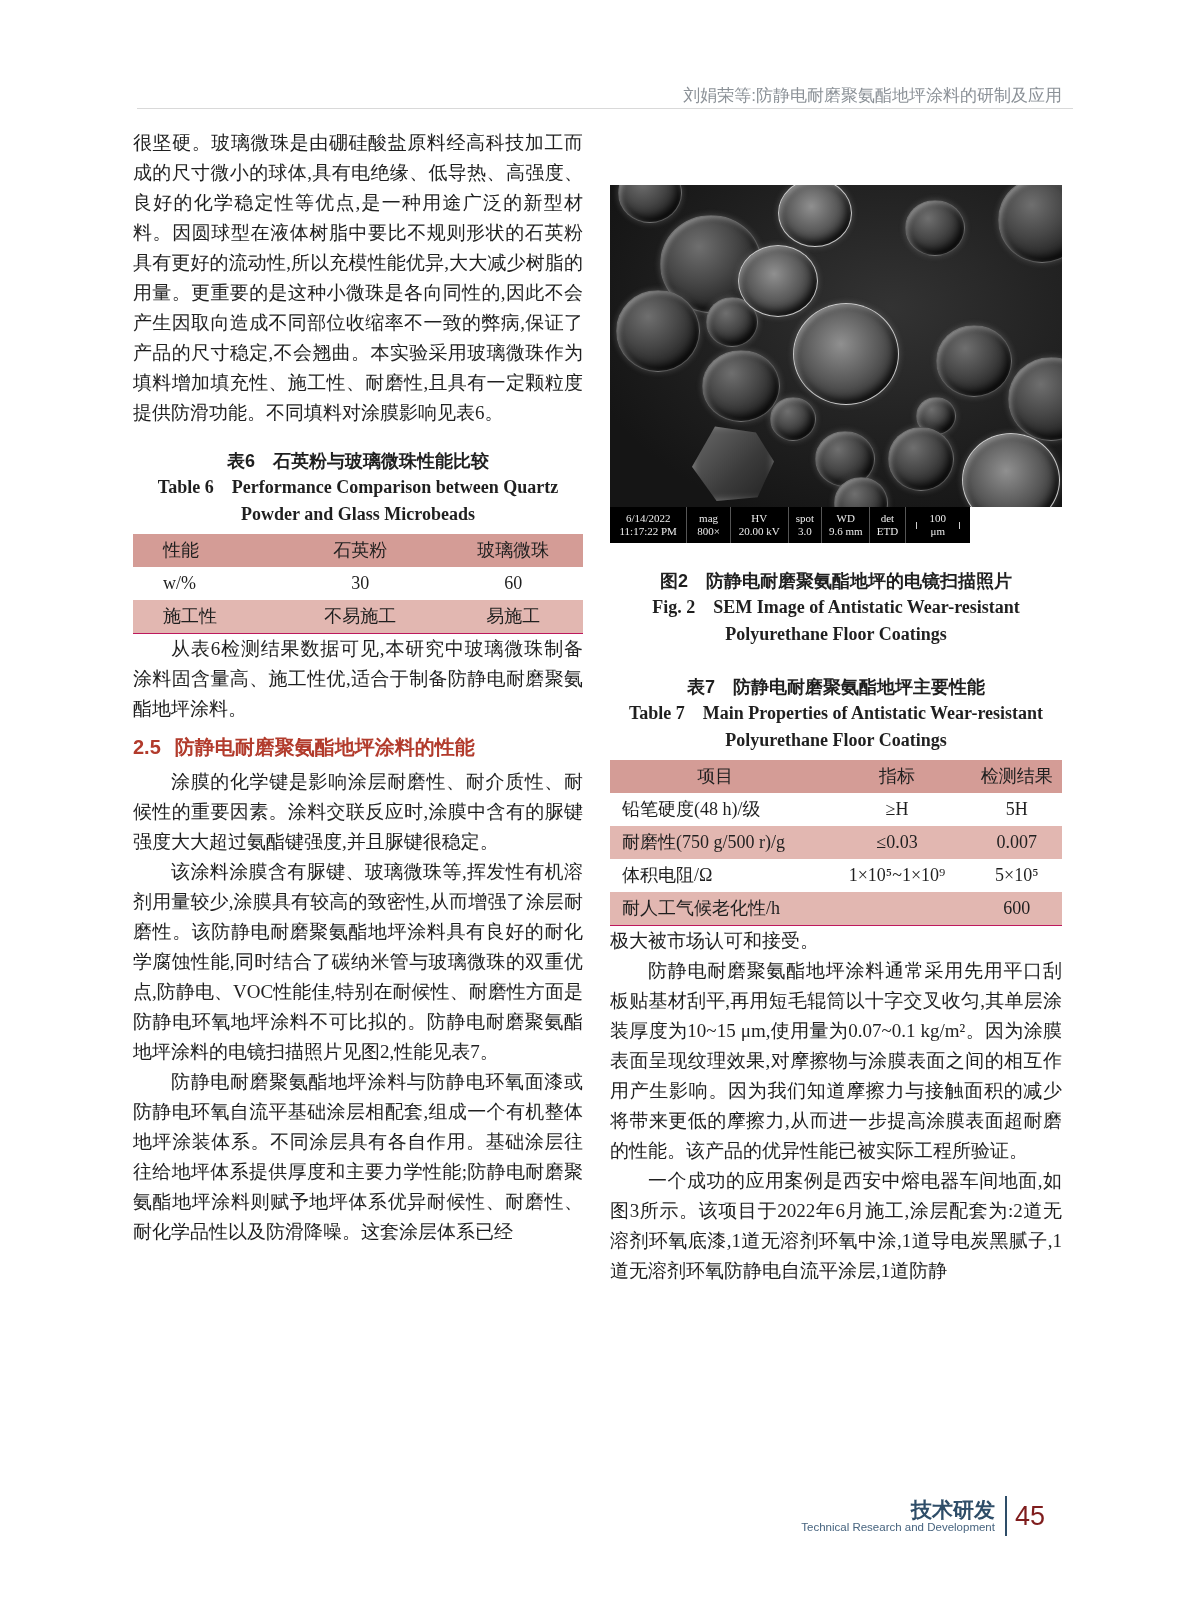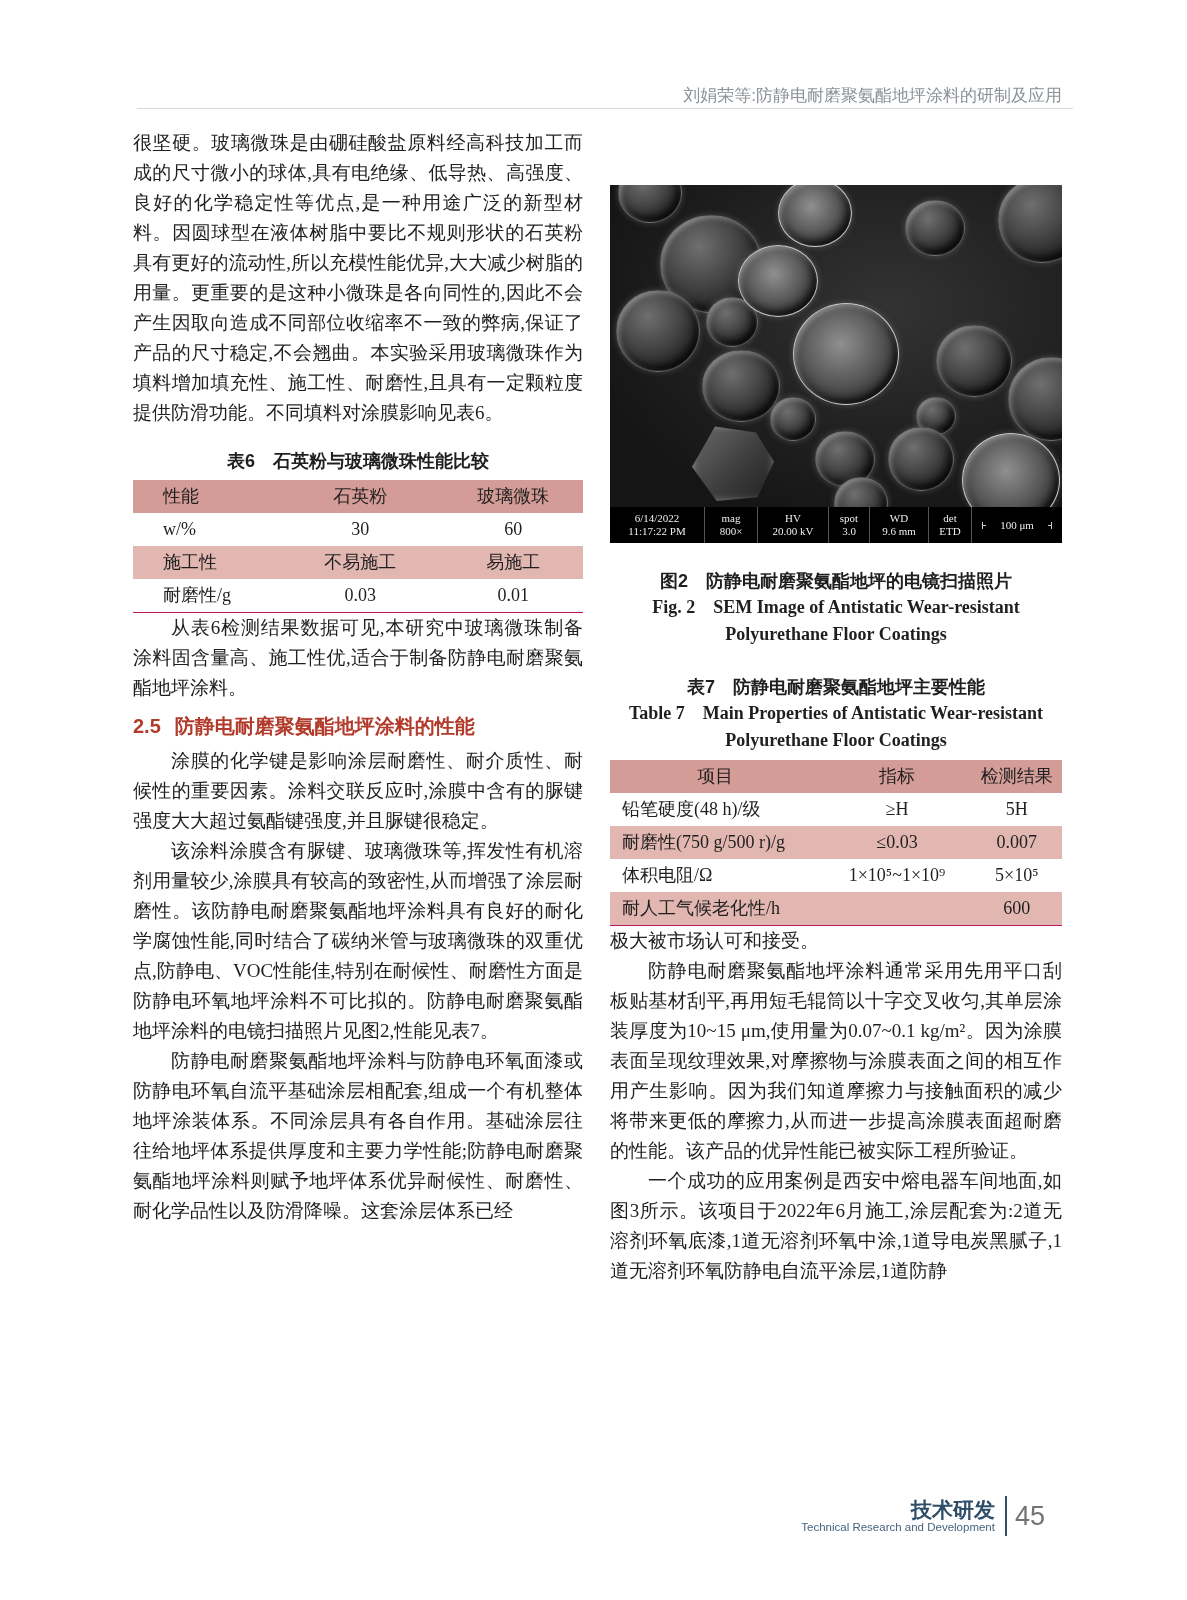--- a/index.html
+++ b/index.html
@@ -50,78 +50,74 @@
   .sp{position:absolute;border-radius:50%;
       background:radial-gradient(circle at 38% 32%, #6f6f6f 0%, #474747 40%, #232323 72%, #181818 100%);
       box-shadow:0 0 6px rgba(210,210,210,.25), inset 2px 2px 5px rgba(225,225,225,.45),
                  inset -3px -4px 8px rgba(0,0,0,.85);
       border:1px solid rgba(190,190,190,.35);}
   .sp.bright{border:1px solid rgba(235,235,235,.8);
       background:radial-gradient(circle at 45% 40%, #909090 0%, #5a5a5a 45%, #2a2a2a 80%);}
   .hex{position:absolute;background:linear-gradient(135deg,#6b6b6b,#3a3a3a 60%,#222);
       clip-path:polygon(28% 2%, 78% 10%, 100% 48%, 80% 95%, 30% 100%, 0% 55%);
       box-shadow:inset 0 0 8px rgba(230,230,230,.5);}
-  .sem-bar{display:flex;width:452px;height:36px;background:#000;color:#eee;
+  .sem-bar{display:flex;width:360px;height:36px;background:#000;color:#eee;
            font-size:11px;line-height:13px;text-align:center;
            font-family:"Liberation Serif","DejaVu Serif",serif;}
   .sem-cell{border-right:1px solid #555;display:flex;flex-direction:column;justify-content:center;}
   .sem-cell div{padding:0 3px;white-space:nowrap;}
   .sem-scale{flex:1;display:flex;align-items:center;justify-content:center;gap:14px;padding:12px 10px;}
   .sline{flex:1;height:1px;background:#cfcfcf;position:relative;}
   .sline:before{content:"";position:absolute;left:0;top:-3px;width:1px;height:7px;background:#cfcfcf;}
   .sline.r:before{left:auto;right:0;}
   .fig-cap-cn{margin-top:25px;text-align:center;font-weight:bold;font-size:18px;line-height:26px;
               font-family:"Liberation Sans","DejaVu Sans",sans-serif;}
   .fig-cap-en{text-align:center;font-weight:bold;font-size:18px;line-height:27px;} .mt14{margin-top:14px;} .mt20{margin-top:20px;} .mt26{margin-top:26px;}
 
   
   .footer{position:absolute;top:1496px;right:142px;display:flex;align-items:center;
           font-family:"Liberation Sans","DejaVu Sans",sans-serif;}
   .footer-label{text-align:right;color:#2e4d68;}
   .footer-cn{font-weight:bold;font-size:21px;line-height:22px;}
   .footer-en{font-size:11.5px;color:#47647f;}
   .footer-divider{width:2px;height:40px;background:#2e4d68;margin:0 8px 0 10px;}
-  .footer-page{font-size:27px;color:#737373;}
+  .footer-page{font-size:27px;color:#7f1d1d;}
 </style>
 </head>
 <body>
 
 <div class="page">
 
   <div class="running-title">刘娟荣等:防静电耐磨聚氨酯地坪涂料的研制及应用</div>
   <div class="header-rule"></div>
 
   <div class="col-left">
     <p class="body">很坚硬。玻璃微珠是由硼硅酸盐原料经高科技加工而成的尺寸微小的球体,具有电绝缘、低导热、高强度、良好的化学稳定性等优点,是一种用途广泛的新型材料。因圆球型在液体树脂中要比不规则形状的石英粉具有更好的流动性,所以充模性能优异,大大减少树脂的用量。更重要的是这种小微珠是各向同性的,因此不会产生因取向造成不同部位收缩率不一致的弊病,保证了产品的尺寸稳定,不会翘曲。本实验采用玻璃微珠作为填料增加填充性、施工性、耐磨性,且具有一定颗粒度提供防滑功能。不同填料对涂膜影响见表6。</p>
 
     <div>
       <div class="tbl-title-cn">表6　石英粉与玻璃微珠性能比较</div>
+      <div class="tbl-title-en">Table 6　Performance Comparison between Quartz Powder and Glass Microbeads</div>
       <table class="dtable t6">
         <thead>
           <tr class="pinkdark">
             <th class="c1">性能</th>
             <th class="c2">石英粉</th>
             <th class="c3">玻璃微珠</th>
           </tr>
         </thead>
         <tbody>
           <tr>
             <td class="c1">w/%</td>
             <td class="c2">30</td>
             <td class="c3">60</td>
           </tr>
           <tr class="pink">
             <td class="c1">施工性</td>
             <td class="c2">不易施工</td>
             <td class="c3">易施工</td>
-          </tr>
-          <tr>
-            <td class="c1">耐磨性/g</td>
-            <td class="c2">0.03</td>
-            <td class="c3">0.01</td>
           </tr>
         </tbody>
       </table>
     </div>
 
     <p class="body indent mt14">从表6检测结果数据可见,本研究中玻璃微珠制备涂料固含量高、施工性优,适合于制备防静电耐磨聚氨酯地坪涂料。</p>
 
     <div class="h25">
       <span class="num">2.5</span><span>防静电耐磨聚氨酯地坪涂料的性能</span>
     </div>

